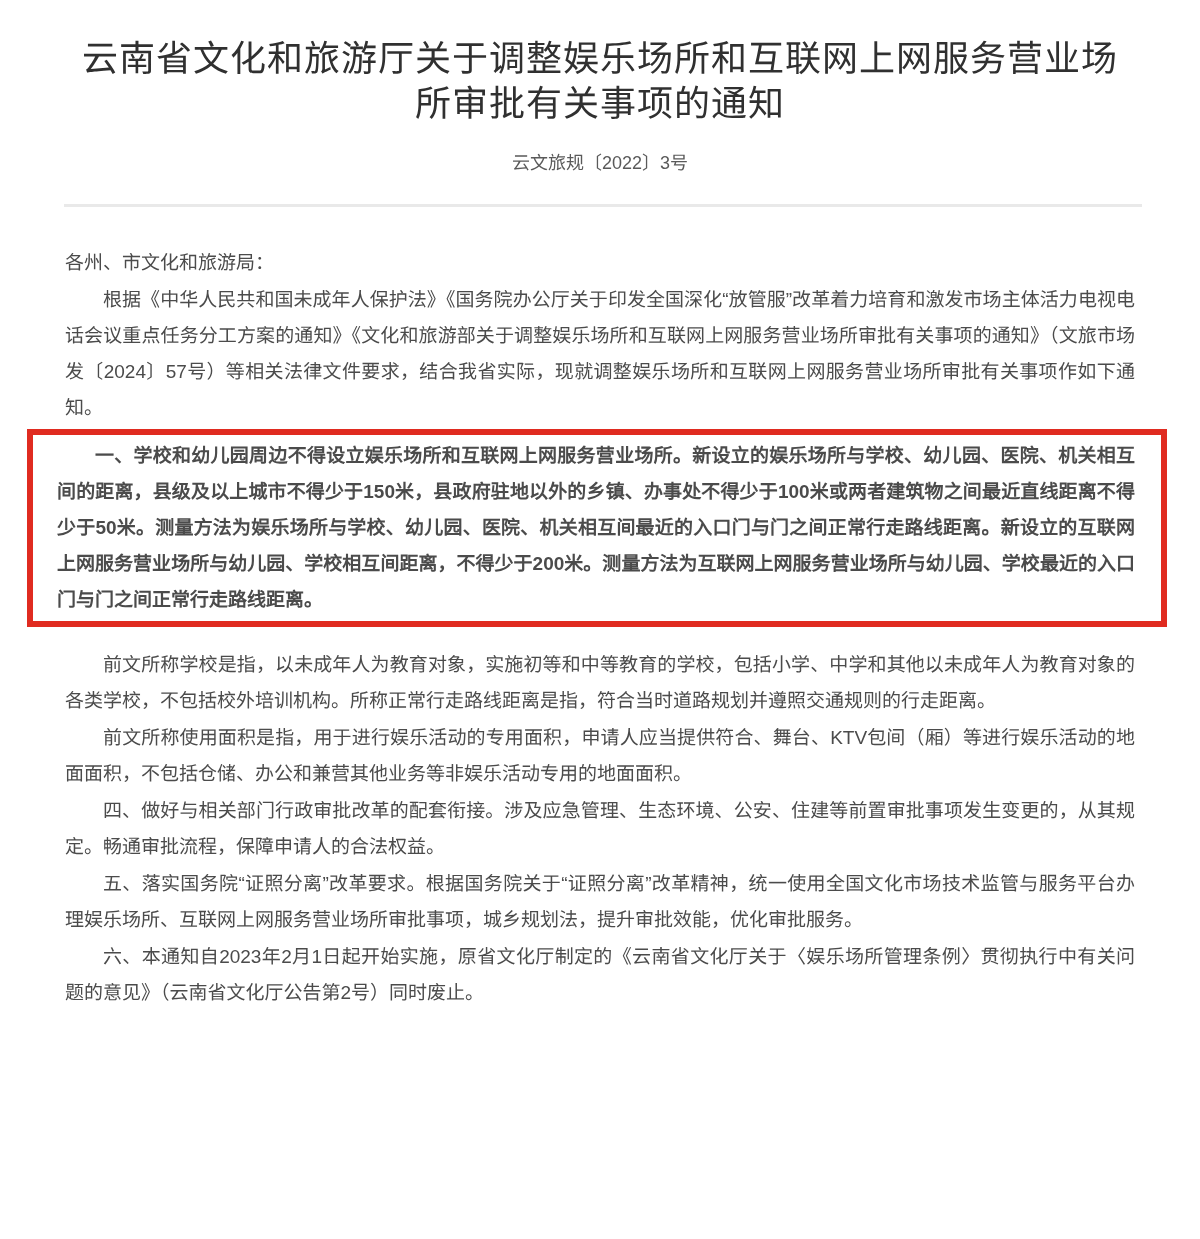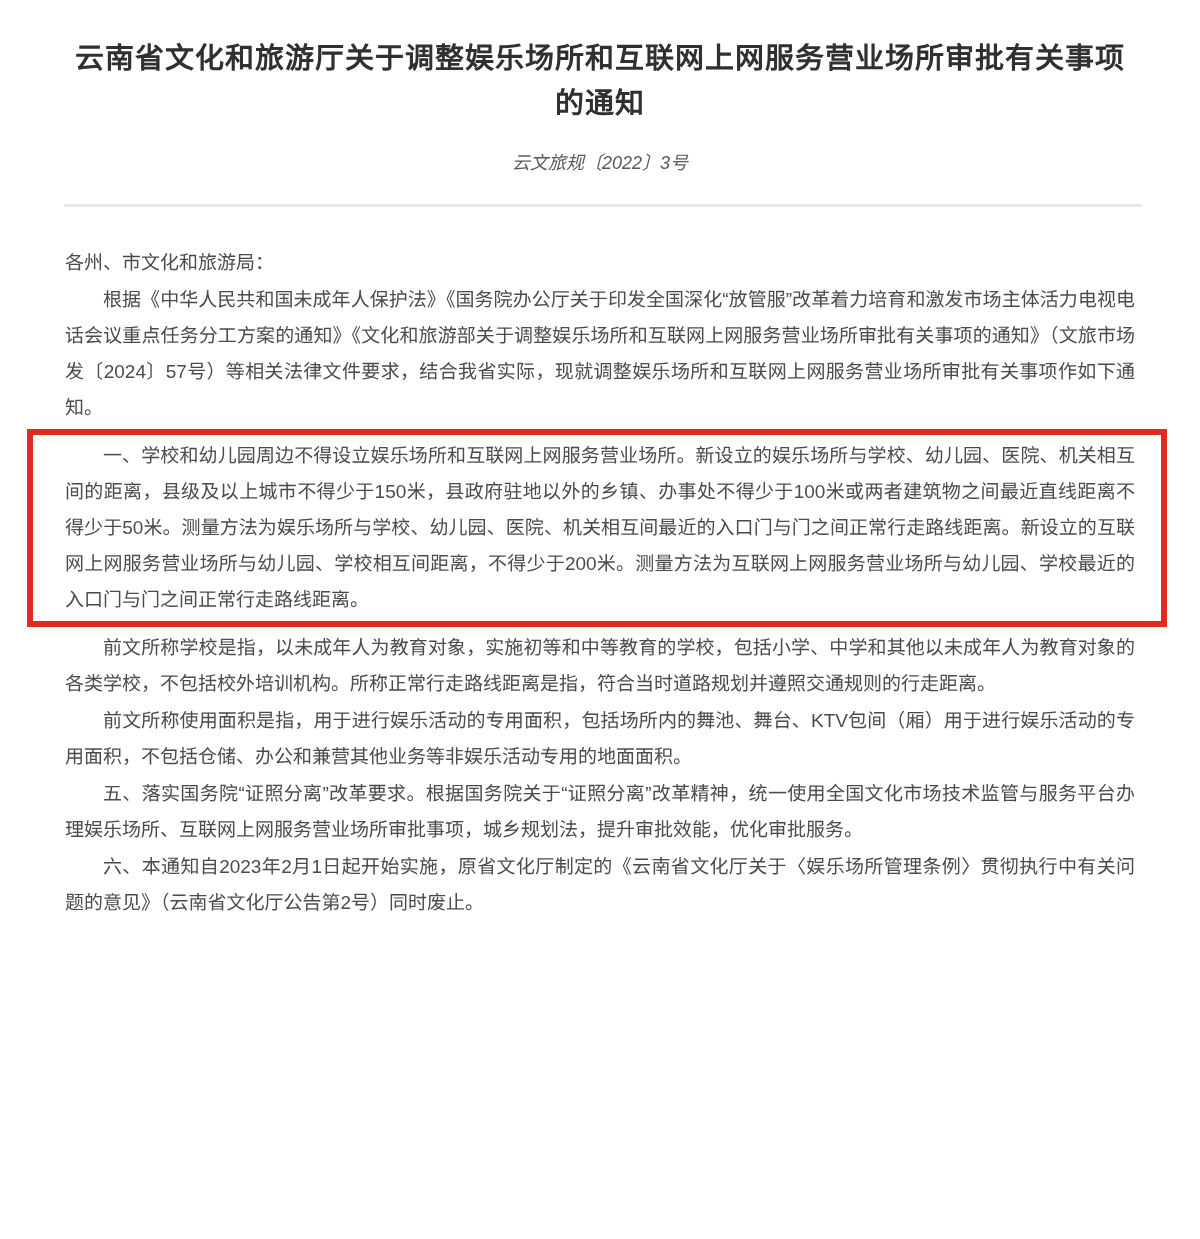--- a/index.html
+++ b/index.html
@@ -15,33 +15,32 @@
     width:1200px;
     min-height:1239px;
     box-sizing:border-box;
     padding-top:36px;
     background:var(--page-bg);
     font-family:"Liberation Sans","DejaVu Sans",sans-serif;
   }
   .doc-title{
     margin:0 70px;
     text-align:center;
-    font-size:29px;
+    font-size:36px;
     line-height:45px;
-    font-weight:700;
+    font-weight:400;
     color:var(--title-text);
     letter-spacing:1px;
   }
   .doc-number{
     text-align:center;
     font-size:18px;
     line-height:26px;
     color:var(--doc-number-text);
     margin-top:24px;
-    font-style:italic;
   }
   .divider{
     border:none;
     height:3px;
     background:var(--divider);
     margin:28px 58px 0 64px;
   }
   .doc-body{
     margin:38px 65px 0;
     font-size:19px;
@@ -53,38 +52,40 @@
   .doc-body p{
     margin:0 0 1px;
     text-indent:2em;
   }
   .doc-body p.salutation{
     text-indent:0;
     margin-top:36px;
   }
   .doc-body p.highlighted{
     border:6px solid var(--highlight-border);
-    margin:3px -32px 3px -38px;
-    padding:3px 26px 3px 32px;
+    margin:3px -32px 20px -38px;
+    padding:3px 26px 3px 24px;
+    font-weight:bold;
   }
 </style>
 </head>
 <body>
 
 <div class="page">
   <h1 class="doc-title">云南省文化和旅游厅关于调整娱乐场所和互联网上网服务营业场所审批有关事项的通知</h1>
 
   <div class="doc-number">云文旅规〔2022〕3号</div>
 
   <hr class="divider">
 
   <div class="doc-body">
     <p class="salutation">各州、市文化和旅游局：</p>
     <div>
         <p>根据《中华人民共和国未成年人保护法》《国务院办公厅关于印发全国深化“放管服”改革着力培育和激发市场主体活力电视电话会议重点任务分工方案的通知》《文化和旅游部关于调整娱乐场所和互联网上网服务营业场所审批有关事项的通知》（文旅市场发〔2024〕57号）等相关法律文件要求，结合我省实际，现就调整娱乐场所和互联网上网服务营业场所审批有关事项作如下通知。</p>
         <p class="highlighted">一、学校和幼儿园周边不得设立娱乐场所和互联网上网服务营业场所。新设立的娱乐场所与学校、幼儿园、医院、机关相互间的距离，县级及以上城市不得少于150米，县政府驻地以外的乡镇、办事处不得少于100米或两者建筑物之间最近直线距离不得少于50米。测量方法为娱乐场所与学校、幼儿园、医院、机关相互间最近的入口门与门之间正常行走路线距离。新设立的互联网上网服务营业场所与幼儿园、学校相互间距离，不得少于200米。测量方法为互联网上网服务营业场所与幼儿园、学校最近的入口门与门之间正常行走路线距离。</p>
         <p>前文所称学校是指，以未成年人为教育对象，实施初等和中等教育的学校，包括小学、中学和其他以未成年人为教育对象的各类学校，不包括校外培训机构。所称正常行走路线距离是指，符合当时道路规划并遵照交通规则的行走距离。</p>
-        <p>前文所称使用面积是指，用于进行娱乐活动的专用面积，包括场所内的舞池、舞台、KTV包间（厢）用于进行娱乐活动的专用面积，不包括仓储、办公和兼营其他业务等非娱乐活动专用的地面面积。</p>
+        <p>前文所称使用面积是指，用于进行娱乐活动的专用面积，申请人应当提供符合、舞台、KTV包间（厢）等进行娱乐活动的地面面积，不包括仓储、办公和兼营其他业务等非娱乐活动专用的地面面积。</p>
+        <p>四、做好与相关部门行政审批改革的配套衔接。涉及应急管理、生态环境、公安、住建等前置审批事项发生变更的，从其规定。畅通审批流程，保障申请人的合法权益。</p>
         <p>五、落实国务院“证照分离”改革要求。根据国务院关于“证照分离”改革精神，统一使用全国文化市场技术监管与服务平台办理娱乐场所、互联网上网服务营业场所审批事项，城乡规划法，提升审批效能，优化审批服务。</p>
         <p>六、本通知自2023年2月1日起开始实施，原省文化厅制定的《云南省文化厅关于〈娱乐场所管理条例〉贯彻执行中有关问题的意见》（云南省文化厅公告第2号）同时废止。</p>
       </div>
   </div>
 </div>
 
 </body></html>

